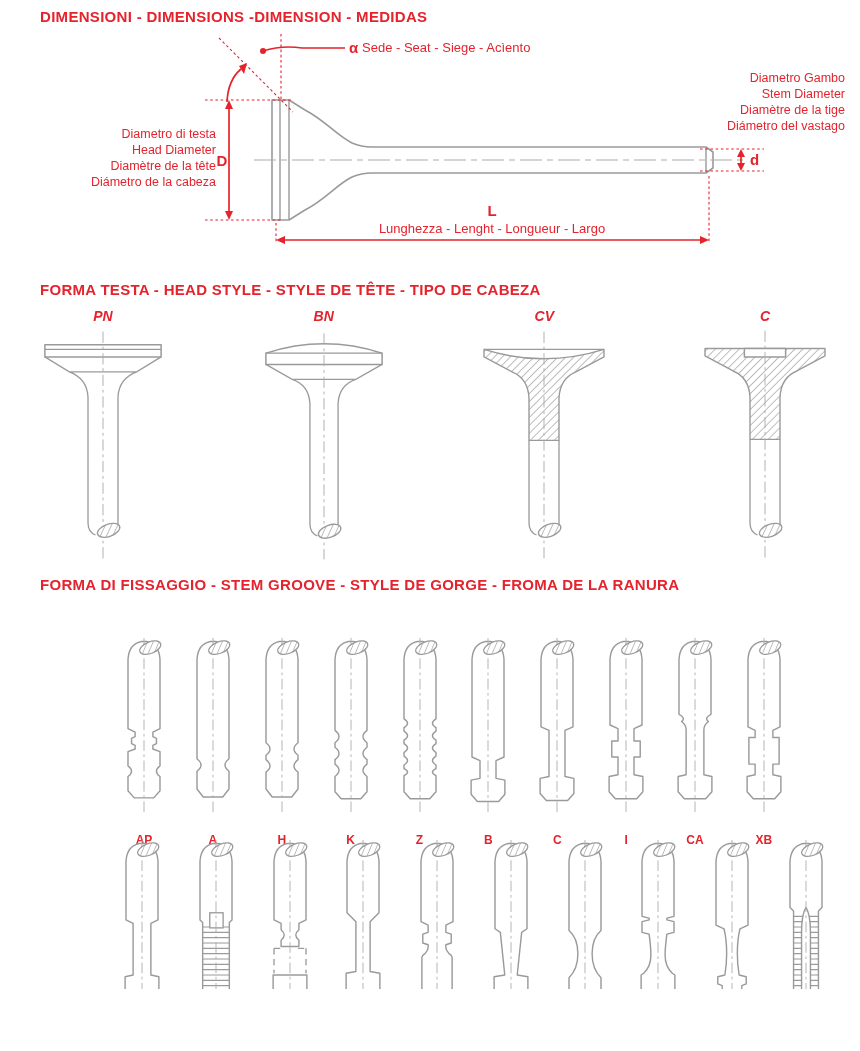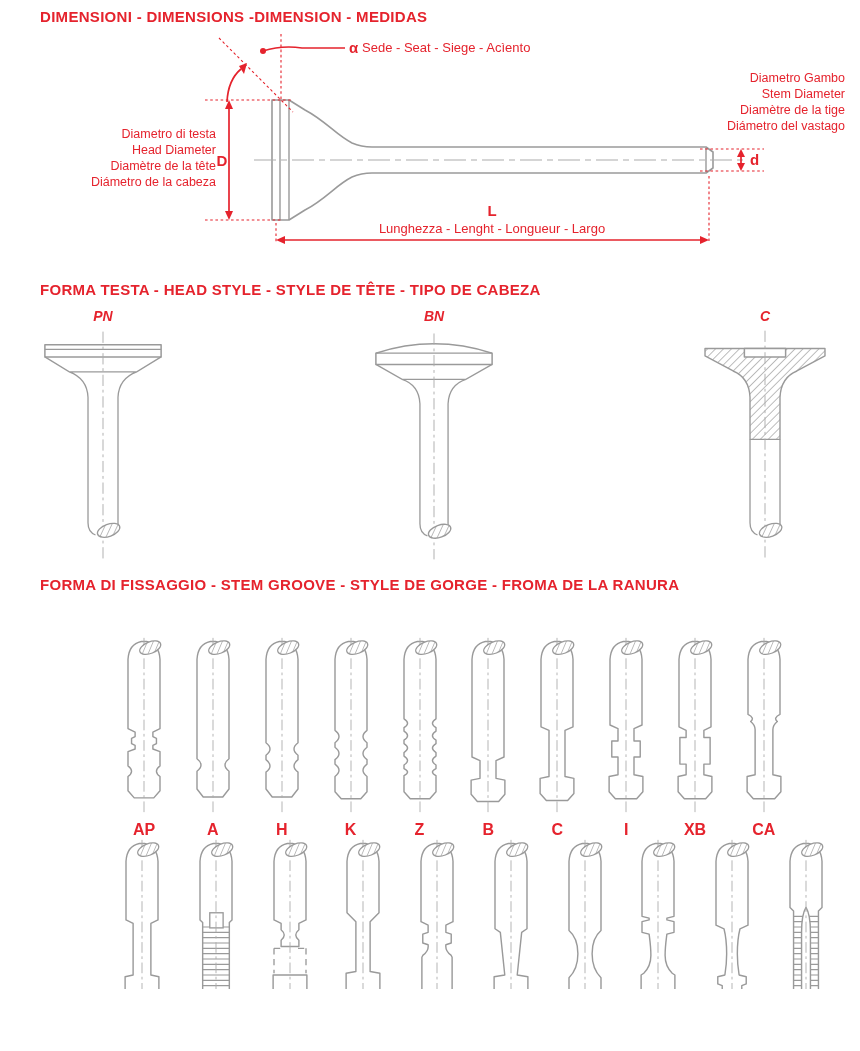--- a/index.html
+++ b/index.html
@@ -9,21 +9,21 @@
   #title2{top:281px;}
   #title3{top:576px;}
   .mainfig{position:absolute;left:0;top:30px;}
   .head-row{position:absolute;left:28px;top:308px;width:812px;display:flex;justify-content:space-between;}
   .fig-col{display:flex;flex-direction:column;align-items:center;width:150px;font-style:italic;}
   .fig-col .flabel{font-size:14px;font-weight:bold;color:#e5232d;margin-bottom:2px;}
   .stem-row{position:absolute;display:flex;justify-content:space-between;}
   #stemrow1{left:112px;top:636px;width:684px;}
   #stemrow2{left:110px;top:838px;width:728px;}
   .stem-col{display:flex;flex-direction:column;align-items:center;width:64px;}
-  .stem-col .flabel{font-size:16px;font-weight:bold;color:#e5232d;margin-top:7px;}
+  .stem-col .flabel{font-size:12px;font-weight:bold;color:#e5232d;margin-top:19px;}
   
   svg{display:block;}
   svg text{font-family:"Liberation Sans",sans-serif;}
   .ol{fill:#fff;stroke:#9a9a9a;stroke-width:1.6;stroke-linejoin:round;}
   .ln{fill:none;stroke:#9a9a9a;stroke-width:1.4;}
   .hx{fill:url(#hatch);stroke:#9a9a9a;stroke-width:1.5;stroke-linejoin:round;}
   .cl{fill:none;stroke:#ababab;stroke-width:1;stroke-dasharray:12 4 3 4;}
   .clm{fill:none;stroke:#ababab;stroke-width:1.2;stroke-dasharray:22 5 6 5;}
   .red{stroke:#e5232d;fill:none;stroke-width:1.7;}
   .rdot{stroke:#e5232d;fill:none;stroke-width:1.1;stroke-dasharray:2.6 2.6;}
@@ -108,20 +108,30 @@
       <div class="flabel">BN</div>
       <svg width="150" height="239" viewBox="0 0 160 255">
         <path class="ol" d="M18,29 Q80,9 142,29 V41 H18 Z"></path>
         <line class="ln" x1="18" y1="29" x2="142" y2="29"></line>
         <path class="ln" d="M18,41 L46,57 H114 L142,41 M46,57 Q64,63 65,83 V211 Q65,221 73,224 M114,57 Q96,63 95,83 V213 Q95,221 88,224"></path>
         <path class="cl" d="M80,8 V249"></path>
         <use href="#brk" transform="translate(86,219) rotate(-20)"></use>
       </svg>
     </div>
     <div class="fig-col">
+      <div class="flabel">CV</div>
+      <svg width="150" height="239" viewBox="0 0 160 255">
+        <path class="hx" d="M16,25 Q80,45 144,25 V33 L114,49 Q97,56 96,77 V122 H64 V77 Q63,56 46,49 L16,33 Z"></path>
+        <line class="ln" x1="16" y1="25" x2="144" y2="25"></line>
+        <path class="ln" d="M64,122 V210 Q64,220 72,223 M96,122 V212 Q96,220 88,223"></path>
+        <path class="cl" d="M80,6 V248"></path>
+        <use href="#brk" transform="translate(86,218) rotate(-20)"></use>
+      </svg>
+    </div>
+    <div class="fig-col">
       <div class="flabel">C</div>
       <svg width="150" height="239" viewBox="0 0 160 255">
         <path class="hx" d="M16,24 H144 V32 L114,48 Q97,55 96,76 V121 H64 V76 Q63,55 46,48 L16,32 Z"></path>
         <path class="ol" d="M58,24 H102 V33 H58 Z"></path>
         <path class="ln" d="M64,121 V210 Q64,220 72,223 M96,121 V212 Q96,220 88,223"></path>
         <path class="cl" d="M80,5 V248"></path>
         <use href="#brk" transform="translate(86,218) rotate(-20)"></use>
       </svg>
     </div>
   </div>
@@ -188,33 +198,33 @@
     <div class="stem-col">
       <svg width="64" height="178" viewBox="0 0 72 200">
         <path class="ol" d="M33,6 Q19,9 18,26 V100 L27,104 V118 L20,118 V136 L27,136 V156 L17,158 V175 L24,183 H48 L55,175 V158 L45,156 V136 L52,136 V118 L45,118 V104 L54,100 V26 Q53,9 39,6 Z"></path>
         <path class="cl" d="M36,2 V198"></path>
           <use href="#brk" transform="translate(43,13) rotate(-22)"></use>
       </svg>
       <div class="flabel">I</div>
     </div>
     <div class="stem-col">
       <svg width="64" height="178" viewBox="0 0 72 200">
+        <path class="ol" d="M33,6 Q19,9 18,26 V88 Q26,92 21,96 Q26,100 26,105 V156 L17,158 V175 L24,183 H48 L55,175 V158 L46,156 V105 Q46,100 51,96 Q46,92 54,88 V26 Q53,9 39,6 Z"></path>
+        <path class="cl" d="M36,2 V198"></path>
+          <use href="#brk" transform="translate(43,13) rotate(-22)"></use>
+      </svg>
+      <div class="flabel">CA</div>
+    </div>
+    <div class="stem-col">
+      <svg width="64" height="178" viewBox="0 0 72 200">
         <path class="ol" d="M33,6 Q19,9 18,26 V102 L26,106 V114 L19,114 V144 L26,144 V156 L17,158 V175 L24,183 H48 L55,175 V158 L46,156 V144 L53,144 V114 L46,114 V106 L54,102 V26 Q53,9 39,6 Z"></path>
         <path class="cl" d="M36,2 V198"></path>
           <use href="#brk" transform="translate(43,13) rotate(-22)"></use>
       </svg>
       <div class="flabel">XB</div>
-    </div>
-    <div class="stem-col">
-      <svg width="64" height="178" viewBox="0 0 72 200">
-        <path class="ol" d="M33,6 Q19,9 18,26 V88 Q26,92 21,96 Q26,100 26,105 V156 L17,158 V175 L24,183 H48 L55,175 V158 L46,156 V105 Q46,100 51,96 Q46,92 54,88 V26 Q53,9 39,6 Z"></path>
-        <path class="cl" d="M36,2 V198"></path>
-          <use href="#brk" transform="translate(43,13) rotate(-22)"></use>
-      </svg>
-      <div class="flabel">CA</div>
     </div>
   </div>
 
   <div class="stem-row" id="stemrow2">
     <div class="stem-col">
       <svg width="64" height="178" viewBox="0 0 72 200">
         <path class="ol" d="M33,6 Q19,9 18,26 V92 L26,96 V154 L17,156 V173 L24,181 H48 L55,173 V156 L46,154 V96 L54,92 V26 Q53,9 39,6 Z"></path>
         <path class="cl" d="M36,2 V198"></path>
           <use href="#brk" transform="translate(43,13) rotate(-22)"></use>
       </svg>

